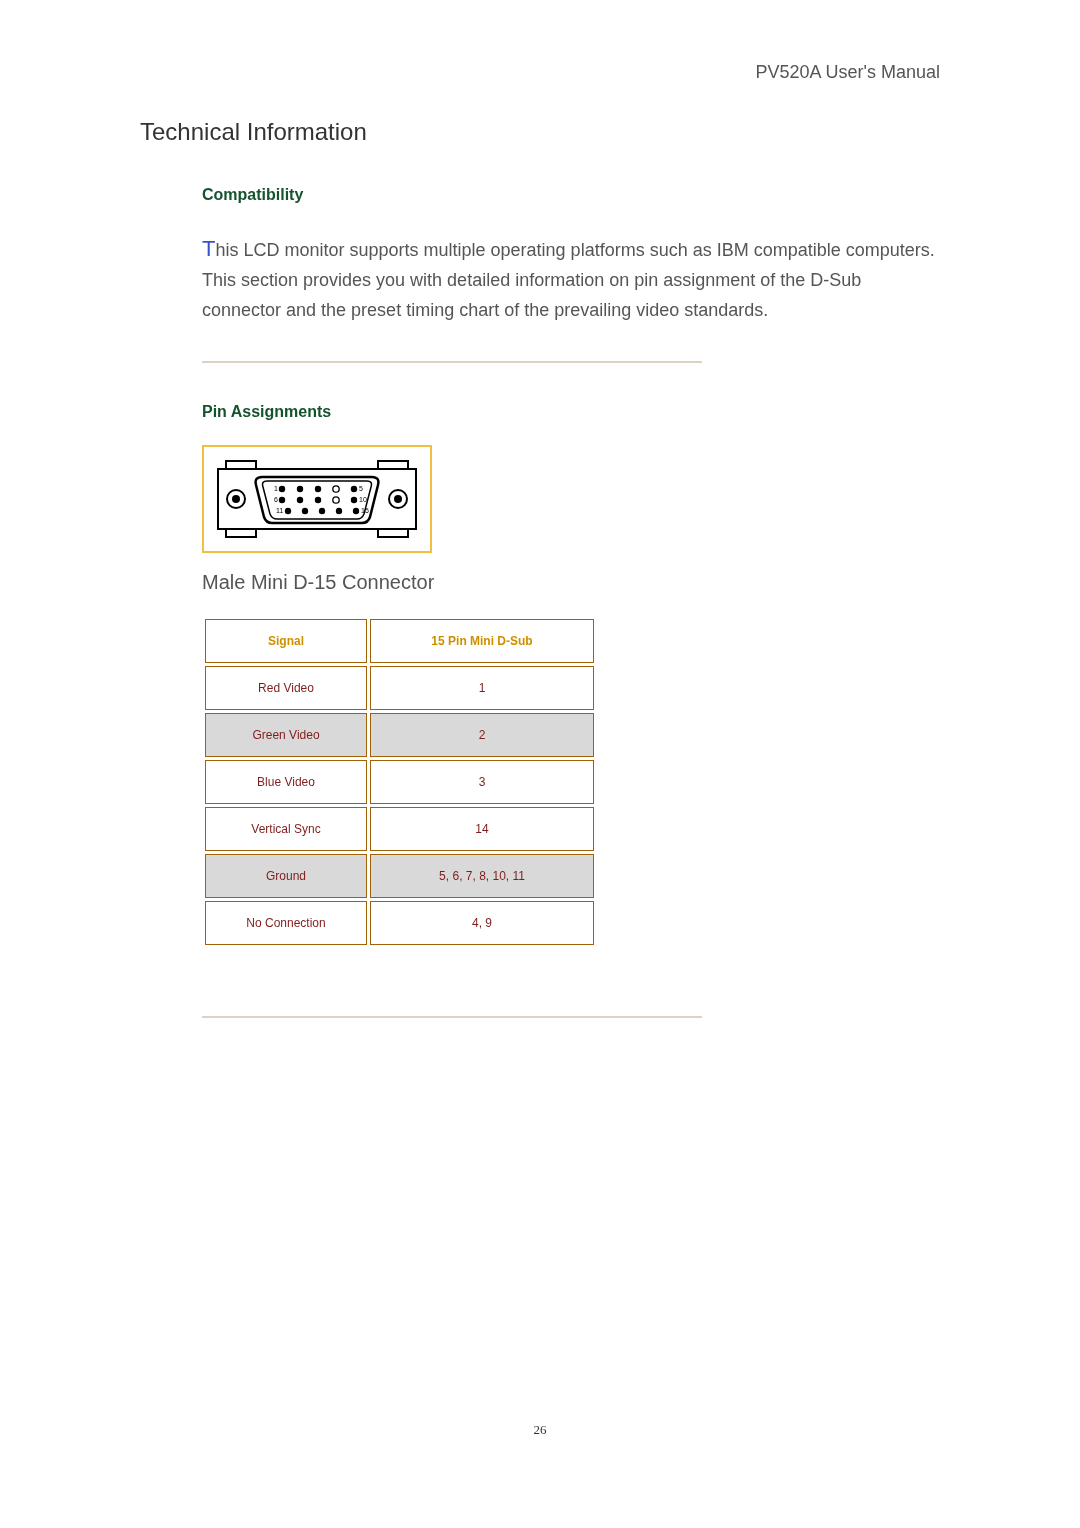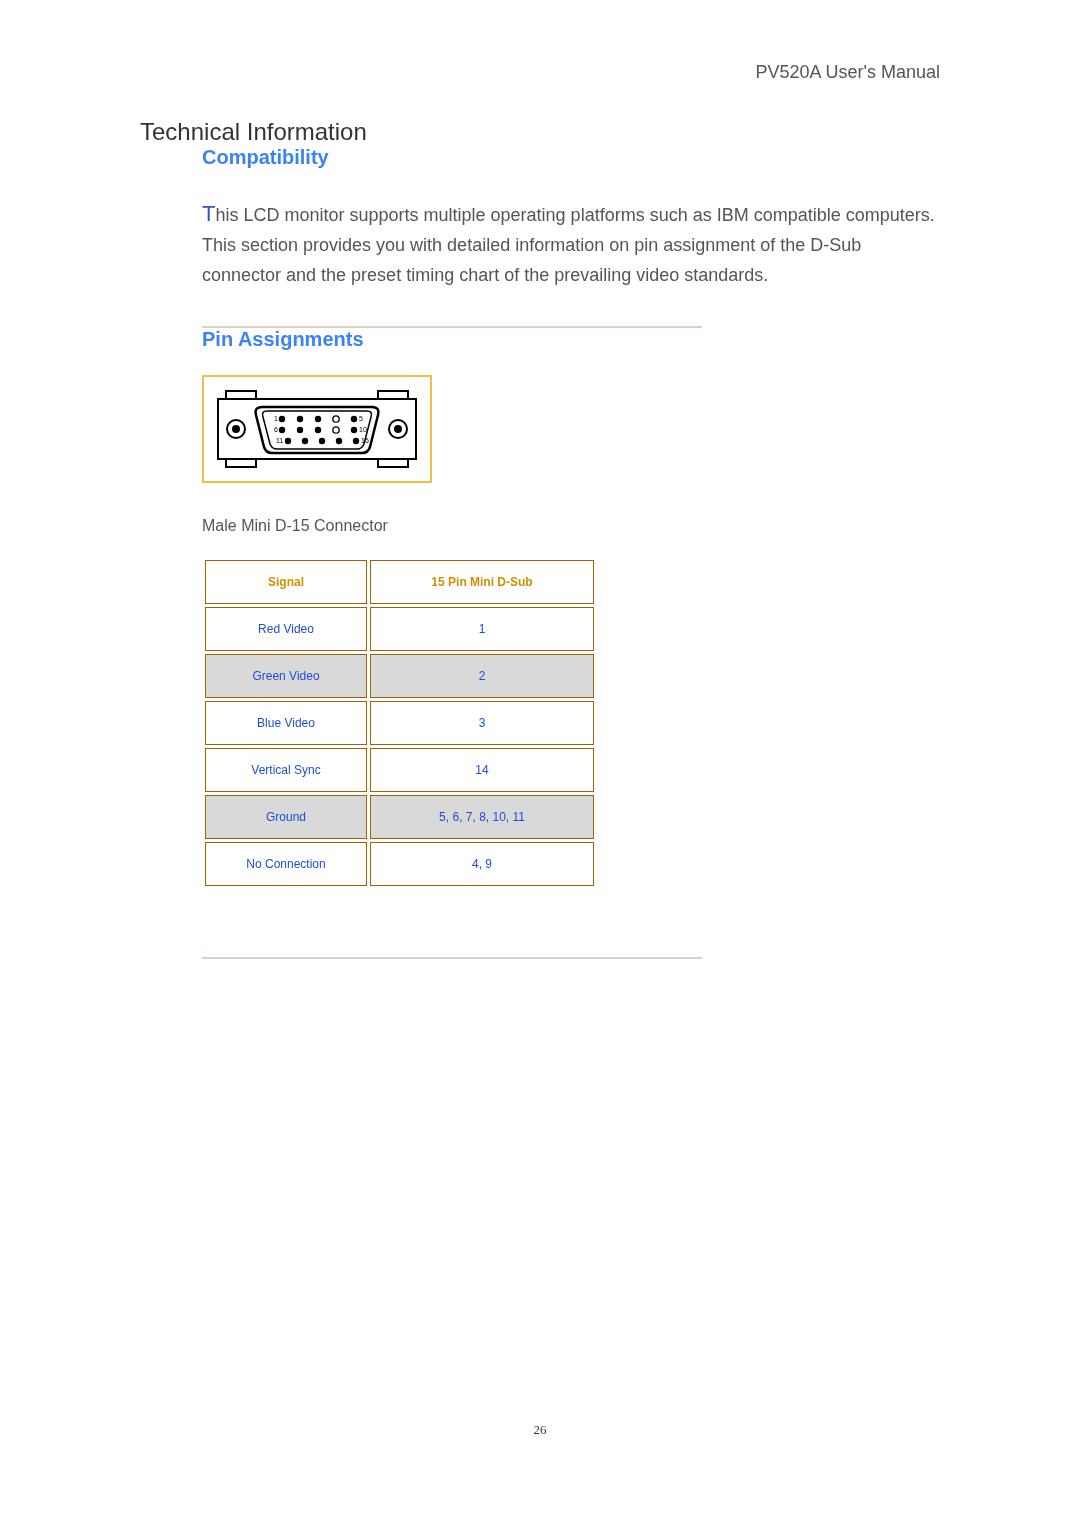--- a/index.html
+++ b/index.html
@@ -27,23 +27,24 @@
     margin-top: 56px;
     font-size: 24px;
     font-weight: normal;
     color: #333333;
   }
   .section {
     margin-left: 62px;
     margin-right: 62px;
   }
   .sub-heading {
-    font-size: 20px;
+    margin-top: 40px;
+    font-size: 16px;
     font-weight: bold;
-    color: #3b82f6;
+    color: #14532d;
   }
   .body-text {
     margin-top: 30px;
     font-size: 18px;
     line-height: 30px;
     color: #555555;
   }
   .body-text .dropcap {
     font-size: 22px;
     color: #3355cc;
@@ -61,43 +62,43 @@
     height: 108px;
     border: 2px solid #f0c040;
     box-sizing: border-box;
     display: flex;
     align-items: center;
     justify-content: center;
     background: #ffffff;
     position: relative;
   }
   .figure-caption {
-    margin-top: 34px;
-    font-size: 16px;
+    margin-top: 18px;
+    font-size: 20px;
     color: #555555;
   }
   .pin-table {
     margin-top: 22px;
     border-collapse: separate;
     border-spacing: 3px;
     width: 395px;
   }
   .pin-table th, .pin-table td {
     border: 1px solid #a16207;
     text-align: center;
     font-size: 12px;
     padding: 14px 4px;
   }
   .pin-table th {
     background: #ffffff;
     color: #d08f00;
     font-weight: bold;
   }
   .pin-table td {
-    color: #1d4ed8;
+    color: #7f1d1d;
     text-align: center;
   }
   .pin-table td.col-signal { width: 155px; }
   .pin-table td.col-pin    { width: 220px; }
   .pin-table tr.shade td { background: #d9d9d9; }
   .page-number {
     position: absolute;
     bottom: 90px;
     left: 0; right: 0;
     text-align: center;

